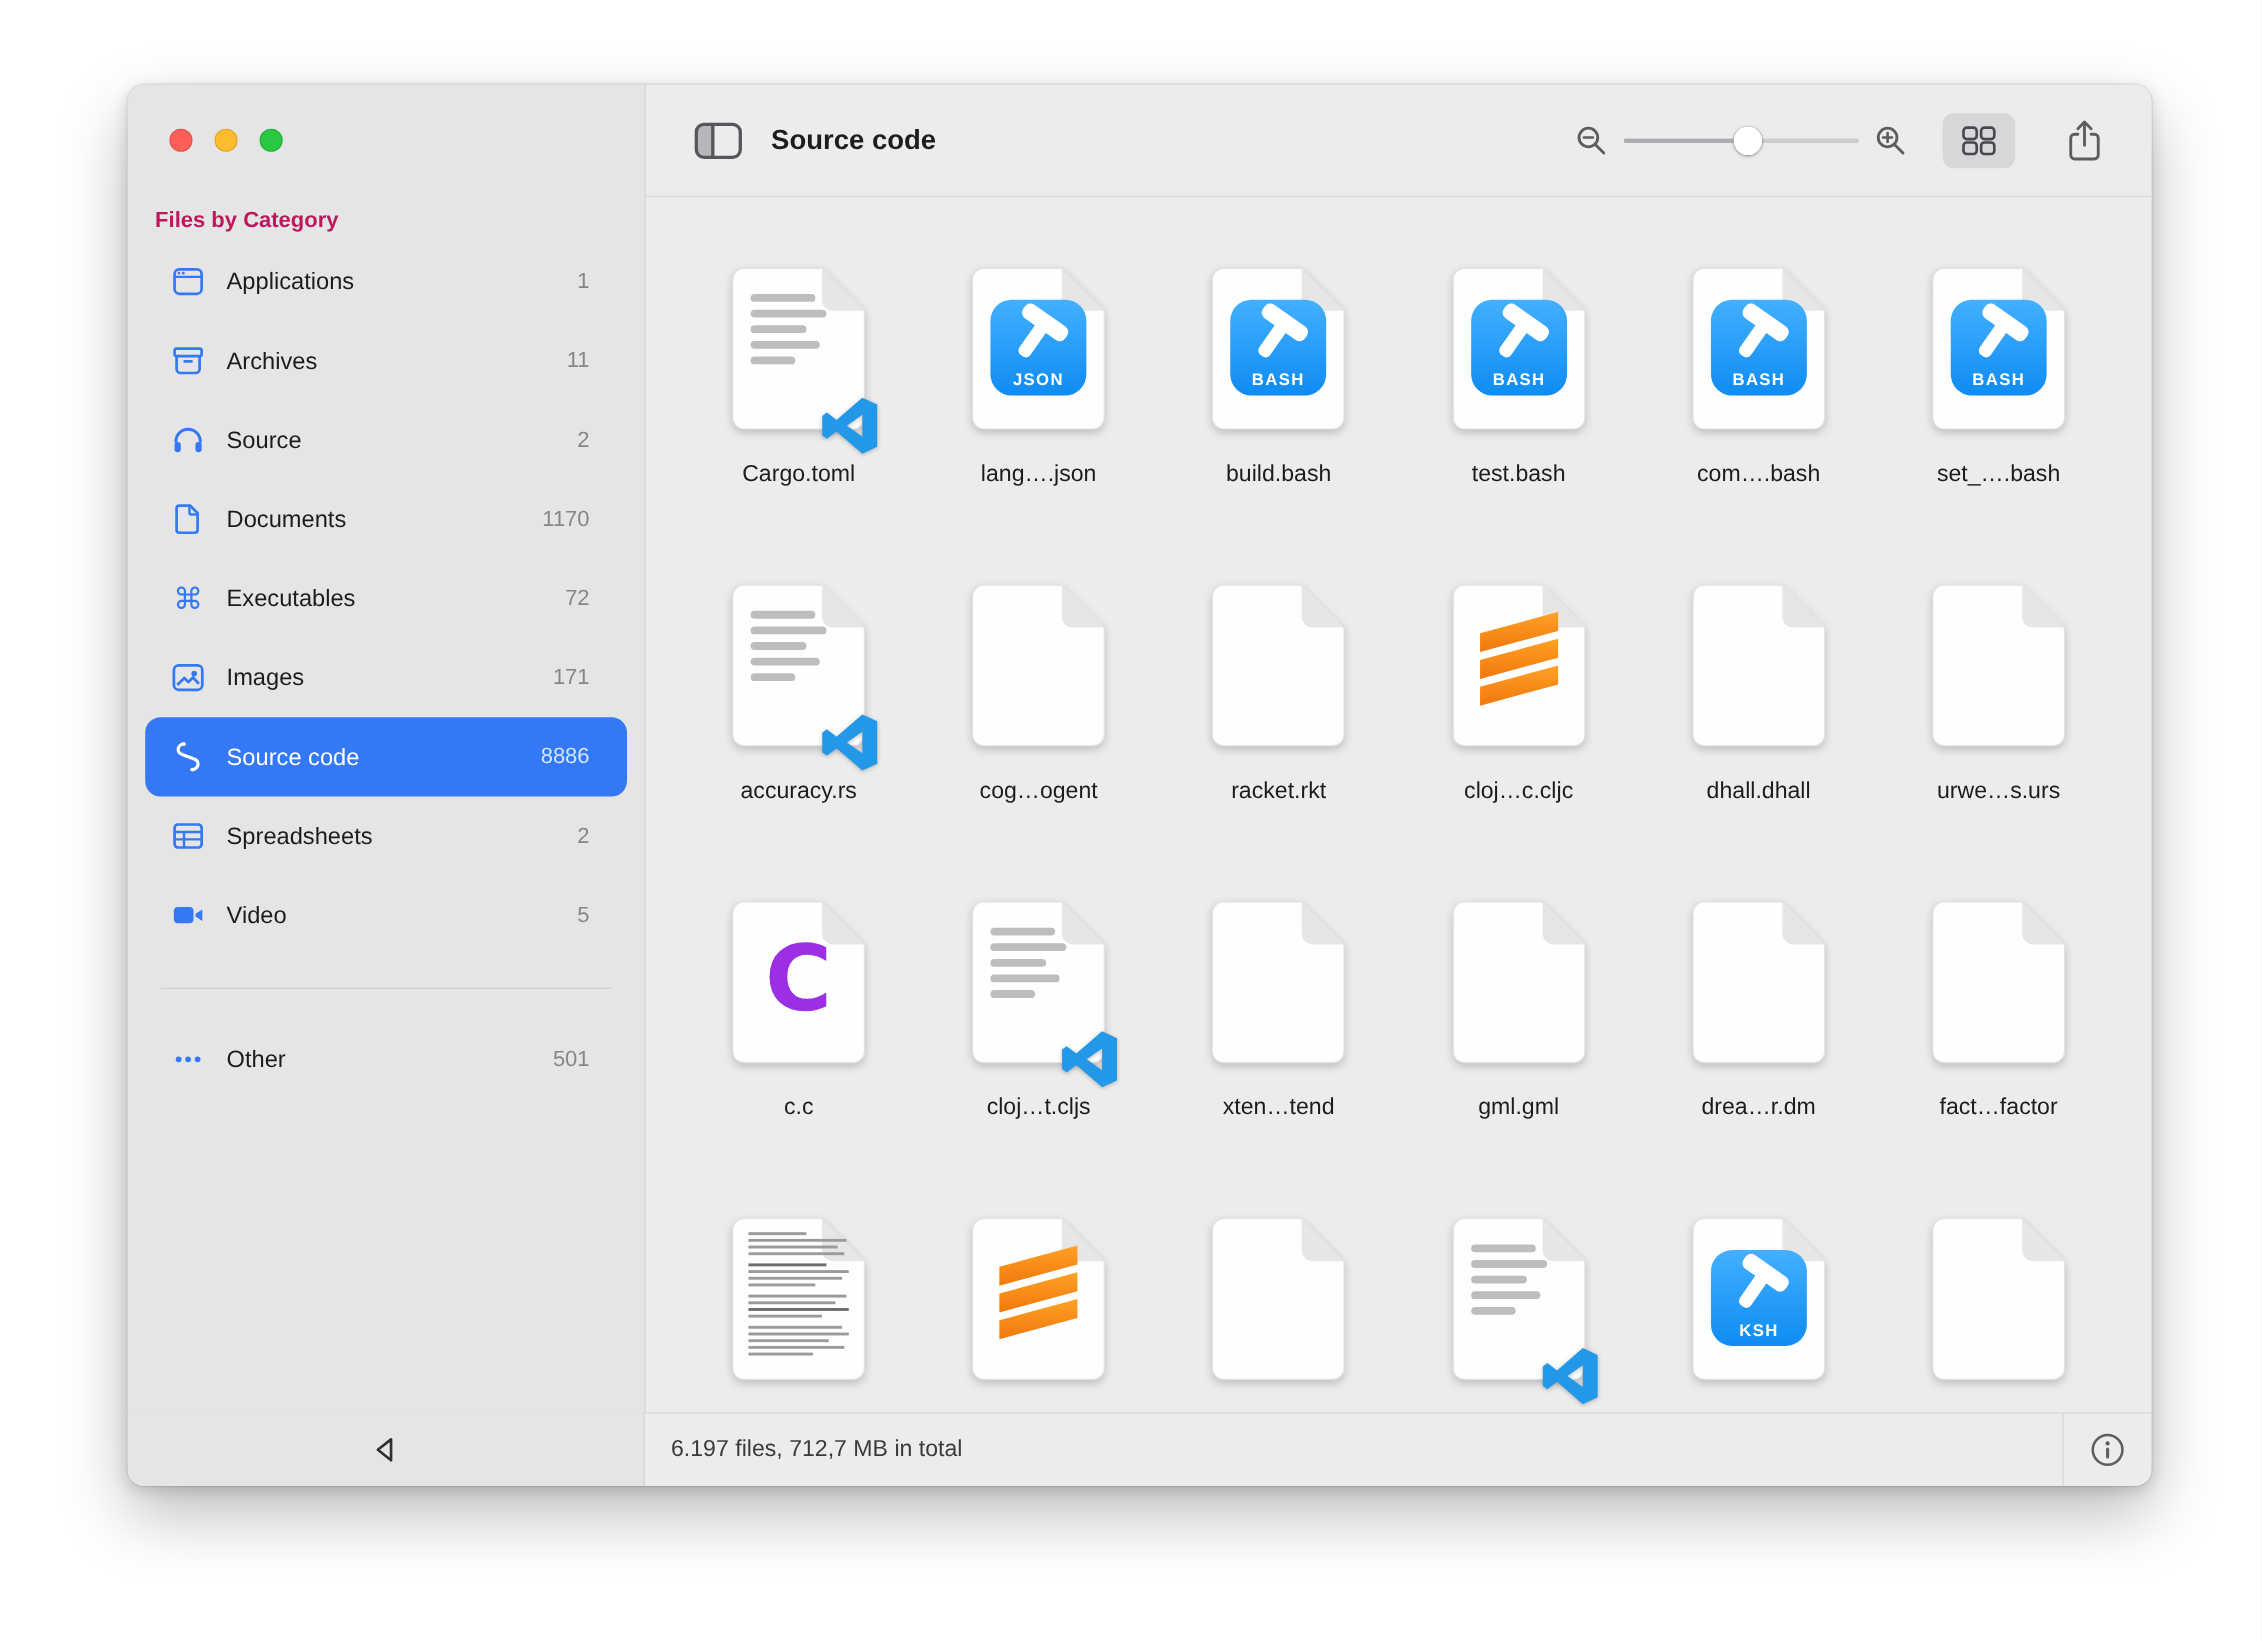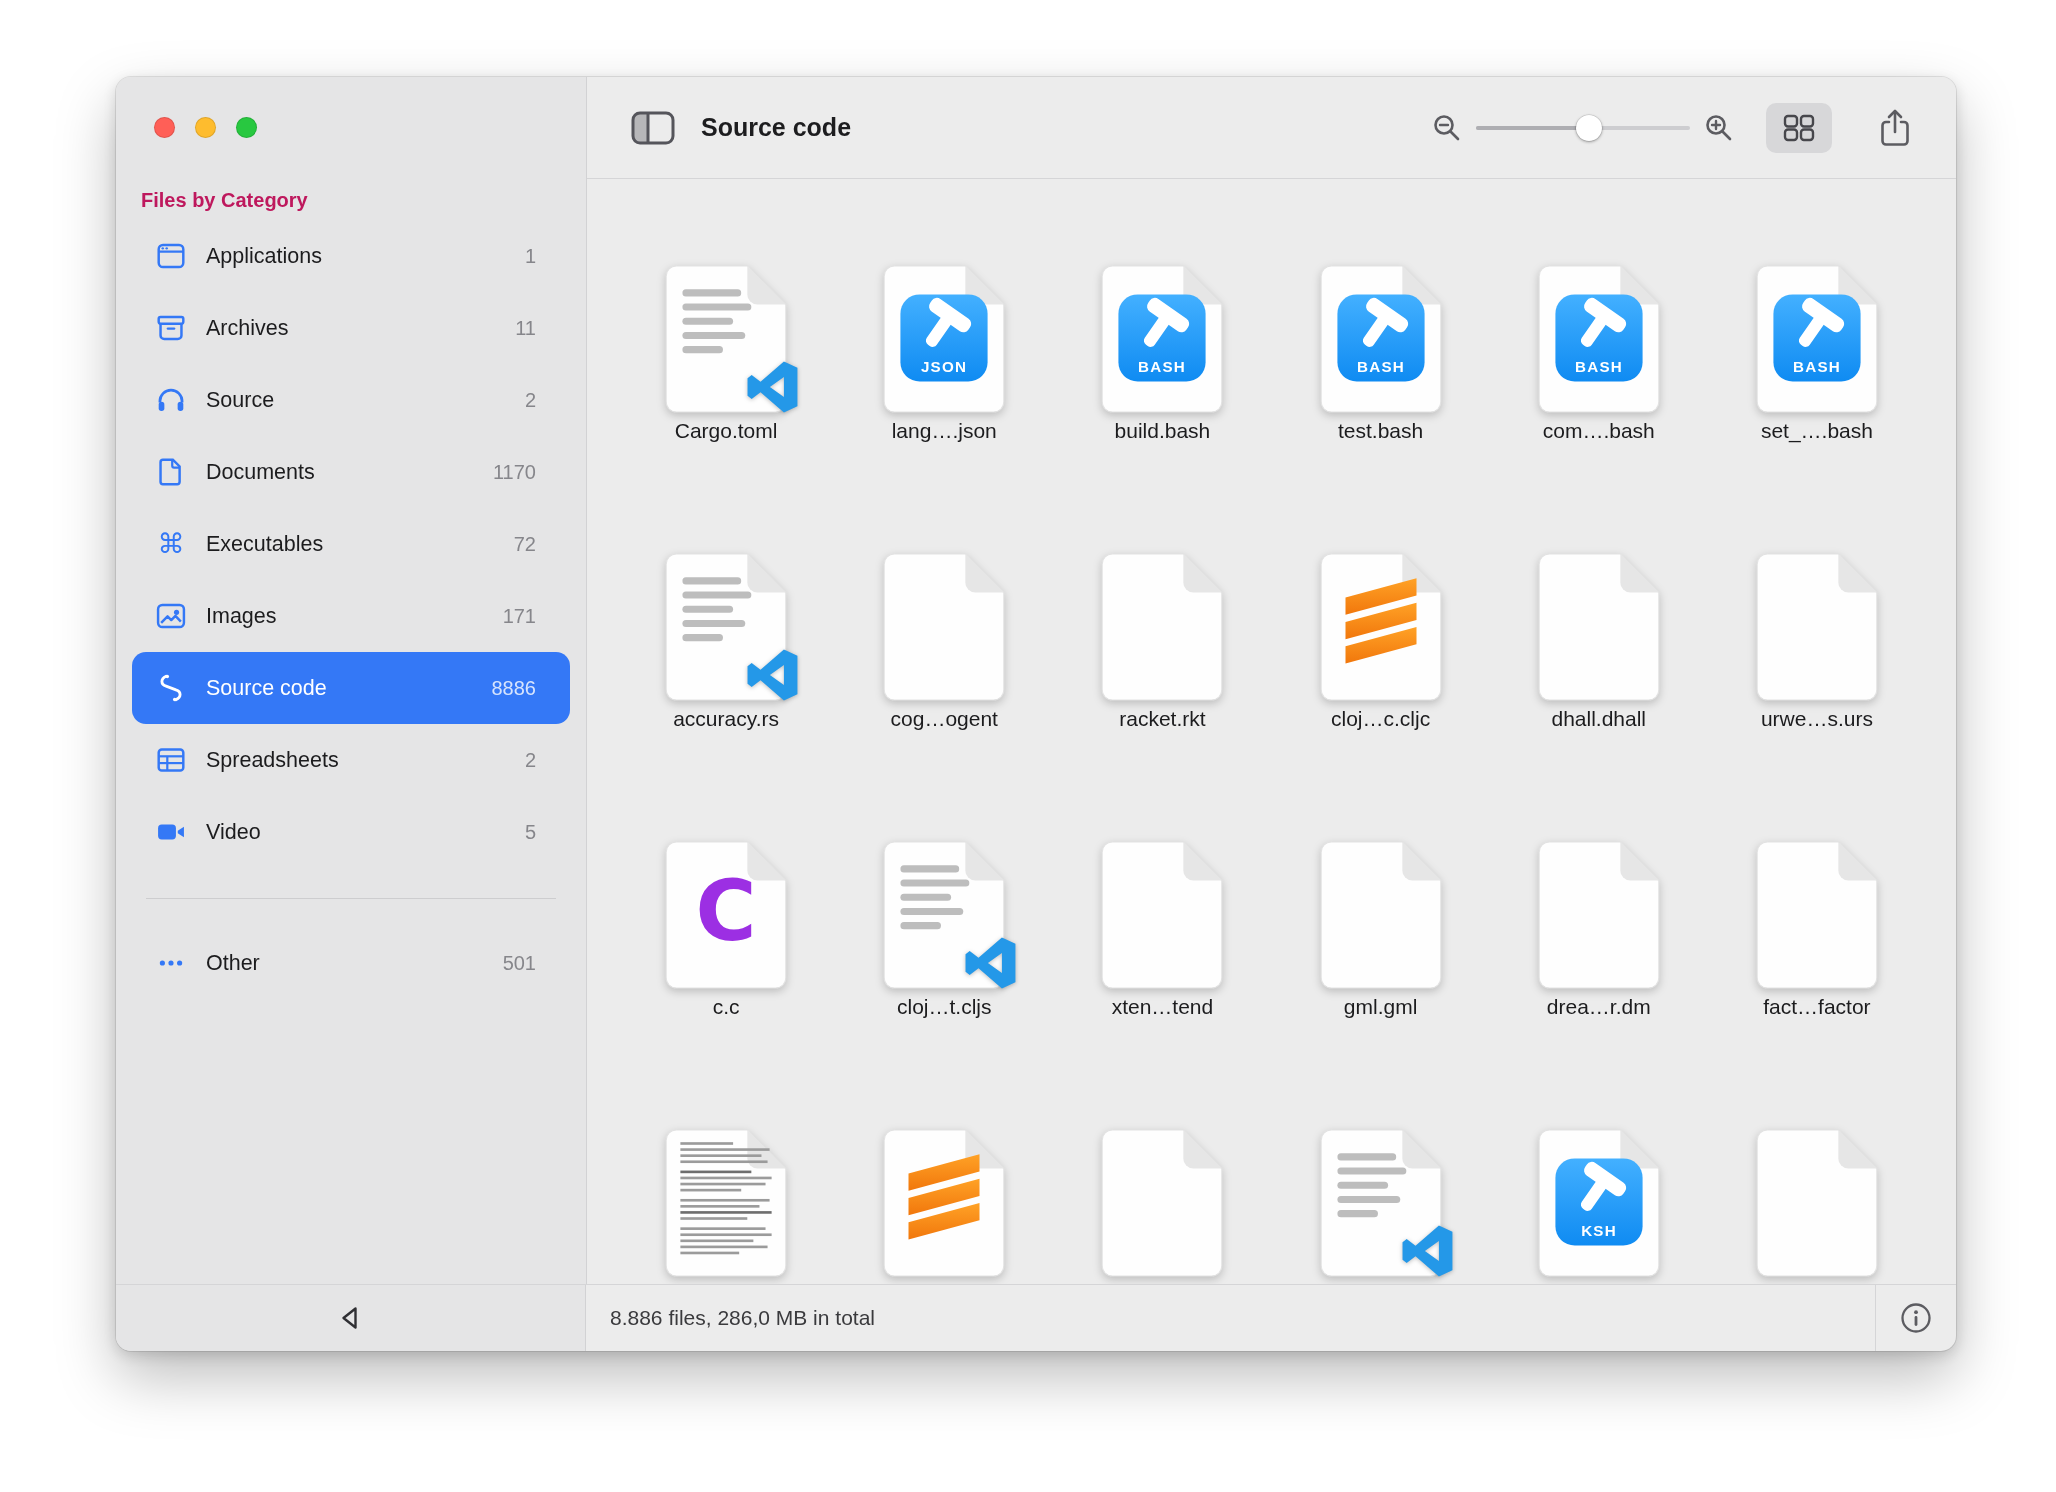--- a/index.html
+++ b/index.html
@@ -53,21 +53,21 @@
     box-shadow:0 1px 3px rgba(0,0,0,.35),0 0 0 0.5px rgba(0,0,0,.15);}
   .gridview-btn{margin-left:32px;width:66px;height:50px;border-radius:10px;background:#d7d7d9;display:flex;align-items:center;justify-content:center;color:#47474c;}
   .gridview-btn svg{width:36px;height:30px;}
   .share-btn{margin-left:44px;width:38px;height:44px;display:flex;align-items:center;justify-content:center;color:#5c5c61;}
   .share-btn svg{width:34px;height:40px;}
 
   
   .file-area{flex:1;min-height:0;overflow:hidden;}
   .file-grid{display:grid;grid-template-columns:repeat(6,1fr);padding:64px 30px 0 30px;}
   .file-cell{height:288px;display:flex;flex-direction:column;align-items:center;}
-  .icon-wrap{width:150px;height:170px;position:relative;display:flex;align-items:flex-end;justify-content:center;}
+  .icon-wrap{width:150px;height:170px;position:relative;display:flex;align-items:flex-start;justify-content:center;}
   .page-svg{width:122px;height:148px;filter:drop-shadow(0 3px 4px rgba(0,0,0,.20));}
   .badge-vscode{position:absolute;right:2px;bottom:0;width:52px;height:52px;filter:drop-shadow(0 1px 2px rgba(0,0,0,.25));}
   .file-label{margin-top:6px;font-size:21px;color:#1c1c1e;max-width:215px;white-space:nowrap;overflow:hidden;text-overflow:ellipsis;}
 
   
   .status-bar{height:66px;flex:0 0 66px;border-top:1px solid #d5d5d7;display:flex;align-items:stretch;}
   .status-left{width:470px;flex:0 0 470px;background:var(--sidebar-bg,#e5e5e6);border-right:1px solid #d2d2d4;display:flex;align-items:center;justify-content:center;box-sizing:border-box;}
   .back-btn{width:34px;height:34px;display:flex;align-items:center;justify-content:center;color:#2f2f33;}
   .back-btn svg{width:30px;height:30px;}
   .status-main{flex:1;display:flex;align-items:center;padding-left:24px;position:relative;}
@@ -630,21 +630,21 @@
 
   <footer class="status-bar">
     <div class="status-left">
       <div class="back-btn">
         <svg viewBox="0 0 30 30">
           <path d="M19.5 5.5 L7.5 15 L19.5 24.5 Z" fill="none" stroke="currentColor" stroke-width="2.4" stroke-linejoin="round"></path>
         </svg>
       </div>
     </div>
     <div class="status-main">
-      <span class="status-text">8.886 files, 286,0 MB in total</span>
+      <span class="status-text">6.197 files, 712,7 MB in total</span>
       <span class="status-divider"></span>
       <div class="info-btn">
         <svg viewBox="0 0 34 34">
           <circle cx="17" cy="17" r="13.5" fill="none" stroke="currentColor" stroke-width="2.3"></circle>
           <circle cx="17" cy="11.2" r="1.9" fill="currentColor"></circle>
           <rect x="15.6" y="15" width="2.8" height="10" rx="1.4" fill="currentColor"></rect>
         </svg>
       </div>
     </div>
   </footer>

